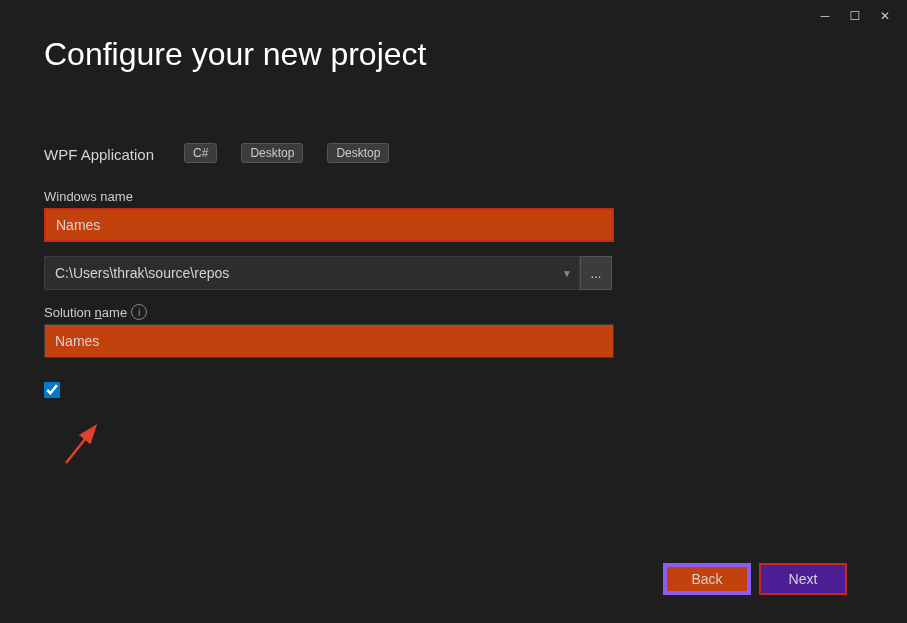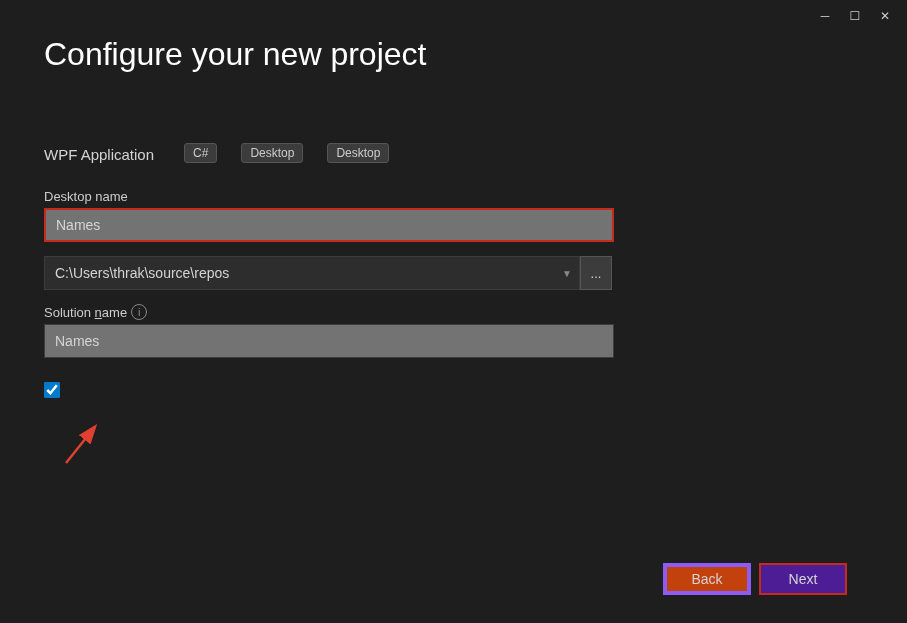--- a/index.html
+++ b/index.html
@@ -84,21 +84,21 @@
       flex-direction: column;
       gap: 4px;
     }
 
     .field-label {
       font-size: 13px;
       color: #cccccc;
     }
 
     .text-input {
-      background: #737373;
+      background: #c2410c;
       border: 1px solid #3c3c3c;
       color: #d4d4d4;
       font-size: 14px;
       padding: 6px 10px;
       outline: none;
       width: 570px;
       height: 34px;
     }
 
     .location-row {
@@ -239,21 +239,21 @@
   <div class="app-type-row">
     <span class="app-type-label">WPF Application</span>
     <span class="tag">C#</span>
     <span class="tag">Desktop</span>
     <span class="tag">Desktop</span>
   </div>
 
   <div class="form-section">
 
     <div class="field-group">
-      <label class="field-label">Desktop name</label>
+      <label class="field-label">Windows name</label>
       <input type="text" class="text-input red-highlight" value="Names" style="">
     </div>
 
     <div class="field-group">
       <div class="location-row">
         <div class="location-dropdown-wrapper">
           <select class="location-select">
             <option>C:\Users\thrak\source\repos</option>
           </select>
           <span class="dropdown-arrow">▼</span>

